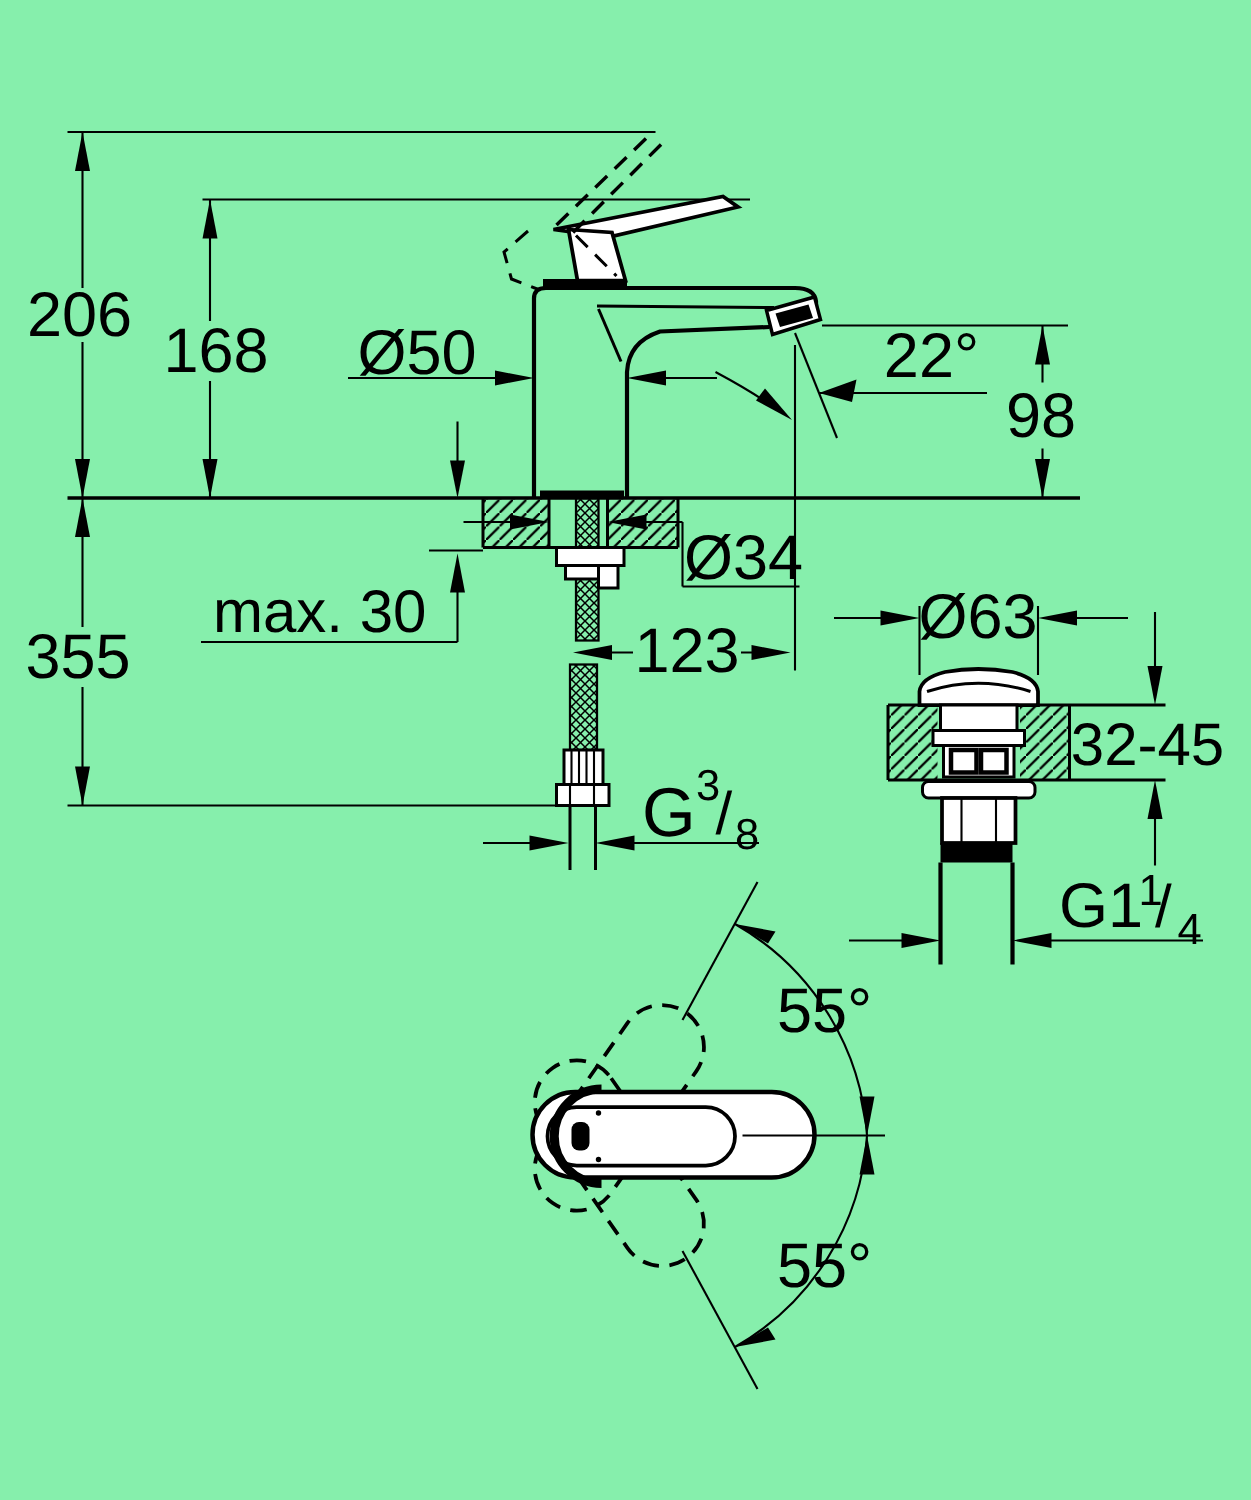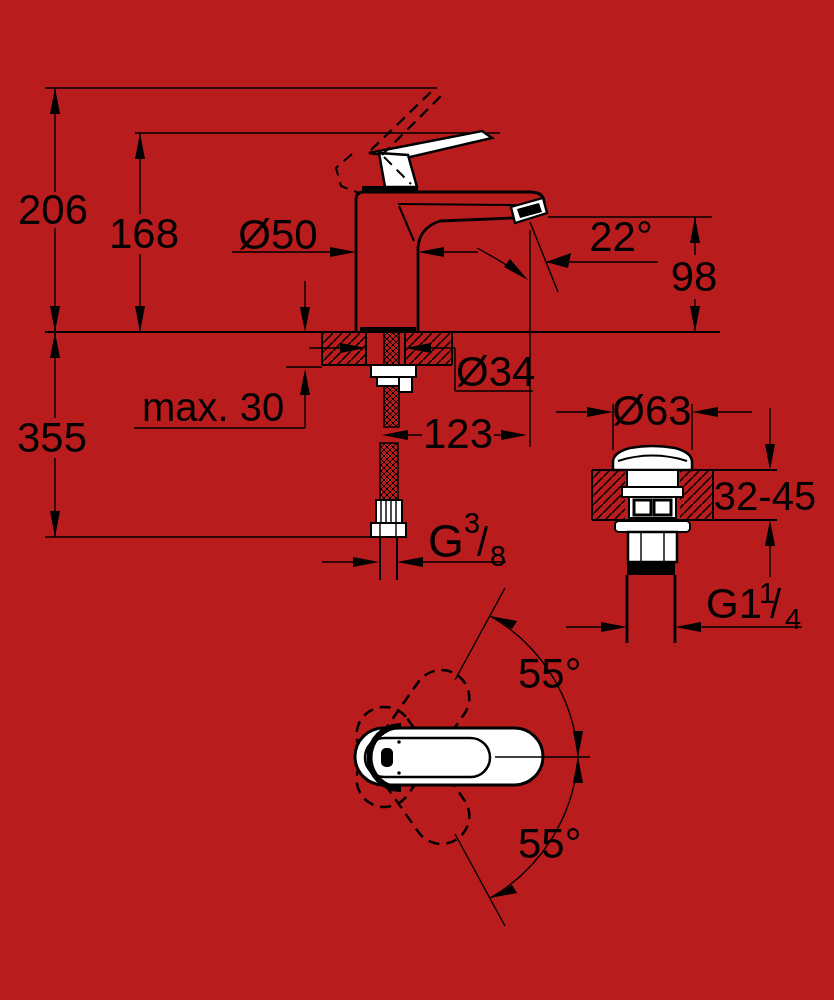--- a/index.html
+++ b/index.html
@@ -1,16 +1,16 @@
 <!DOCTYPE html>
 <html><head>
 <meta charset="utf-8">
 <style>
   html,body{margin:0;padding:0;background:#fff;}
-  .stage{position:relative;width:834px;height:1000px;background:#b91c1c;overflow:hidden;}
+  .stage{position:relative;width:834px;height:1000px;background:#86efac;overflow:hidden;}
   svg{display:block;}
   text{font-family:"Liberation Sans","DejaVu Sans",sans-serif;fill:#000;}
   .dim{font-size:42px;}
   .dim40{font-size:40px;}
   .dimG{font-size:46px;}
   .frac{font-size:29px;}
   .slash{font-size:40px;}
   .outline{stroke:#000;stroke-width:2.8;fill:none;}
   .edge{stroke:#000;stroke-width:2;fill:none;}
   .thin{stroke:#000;stroke-width:1.4;fill:none;}

